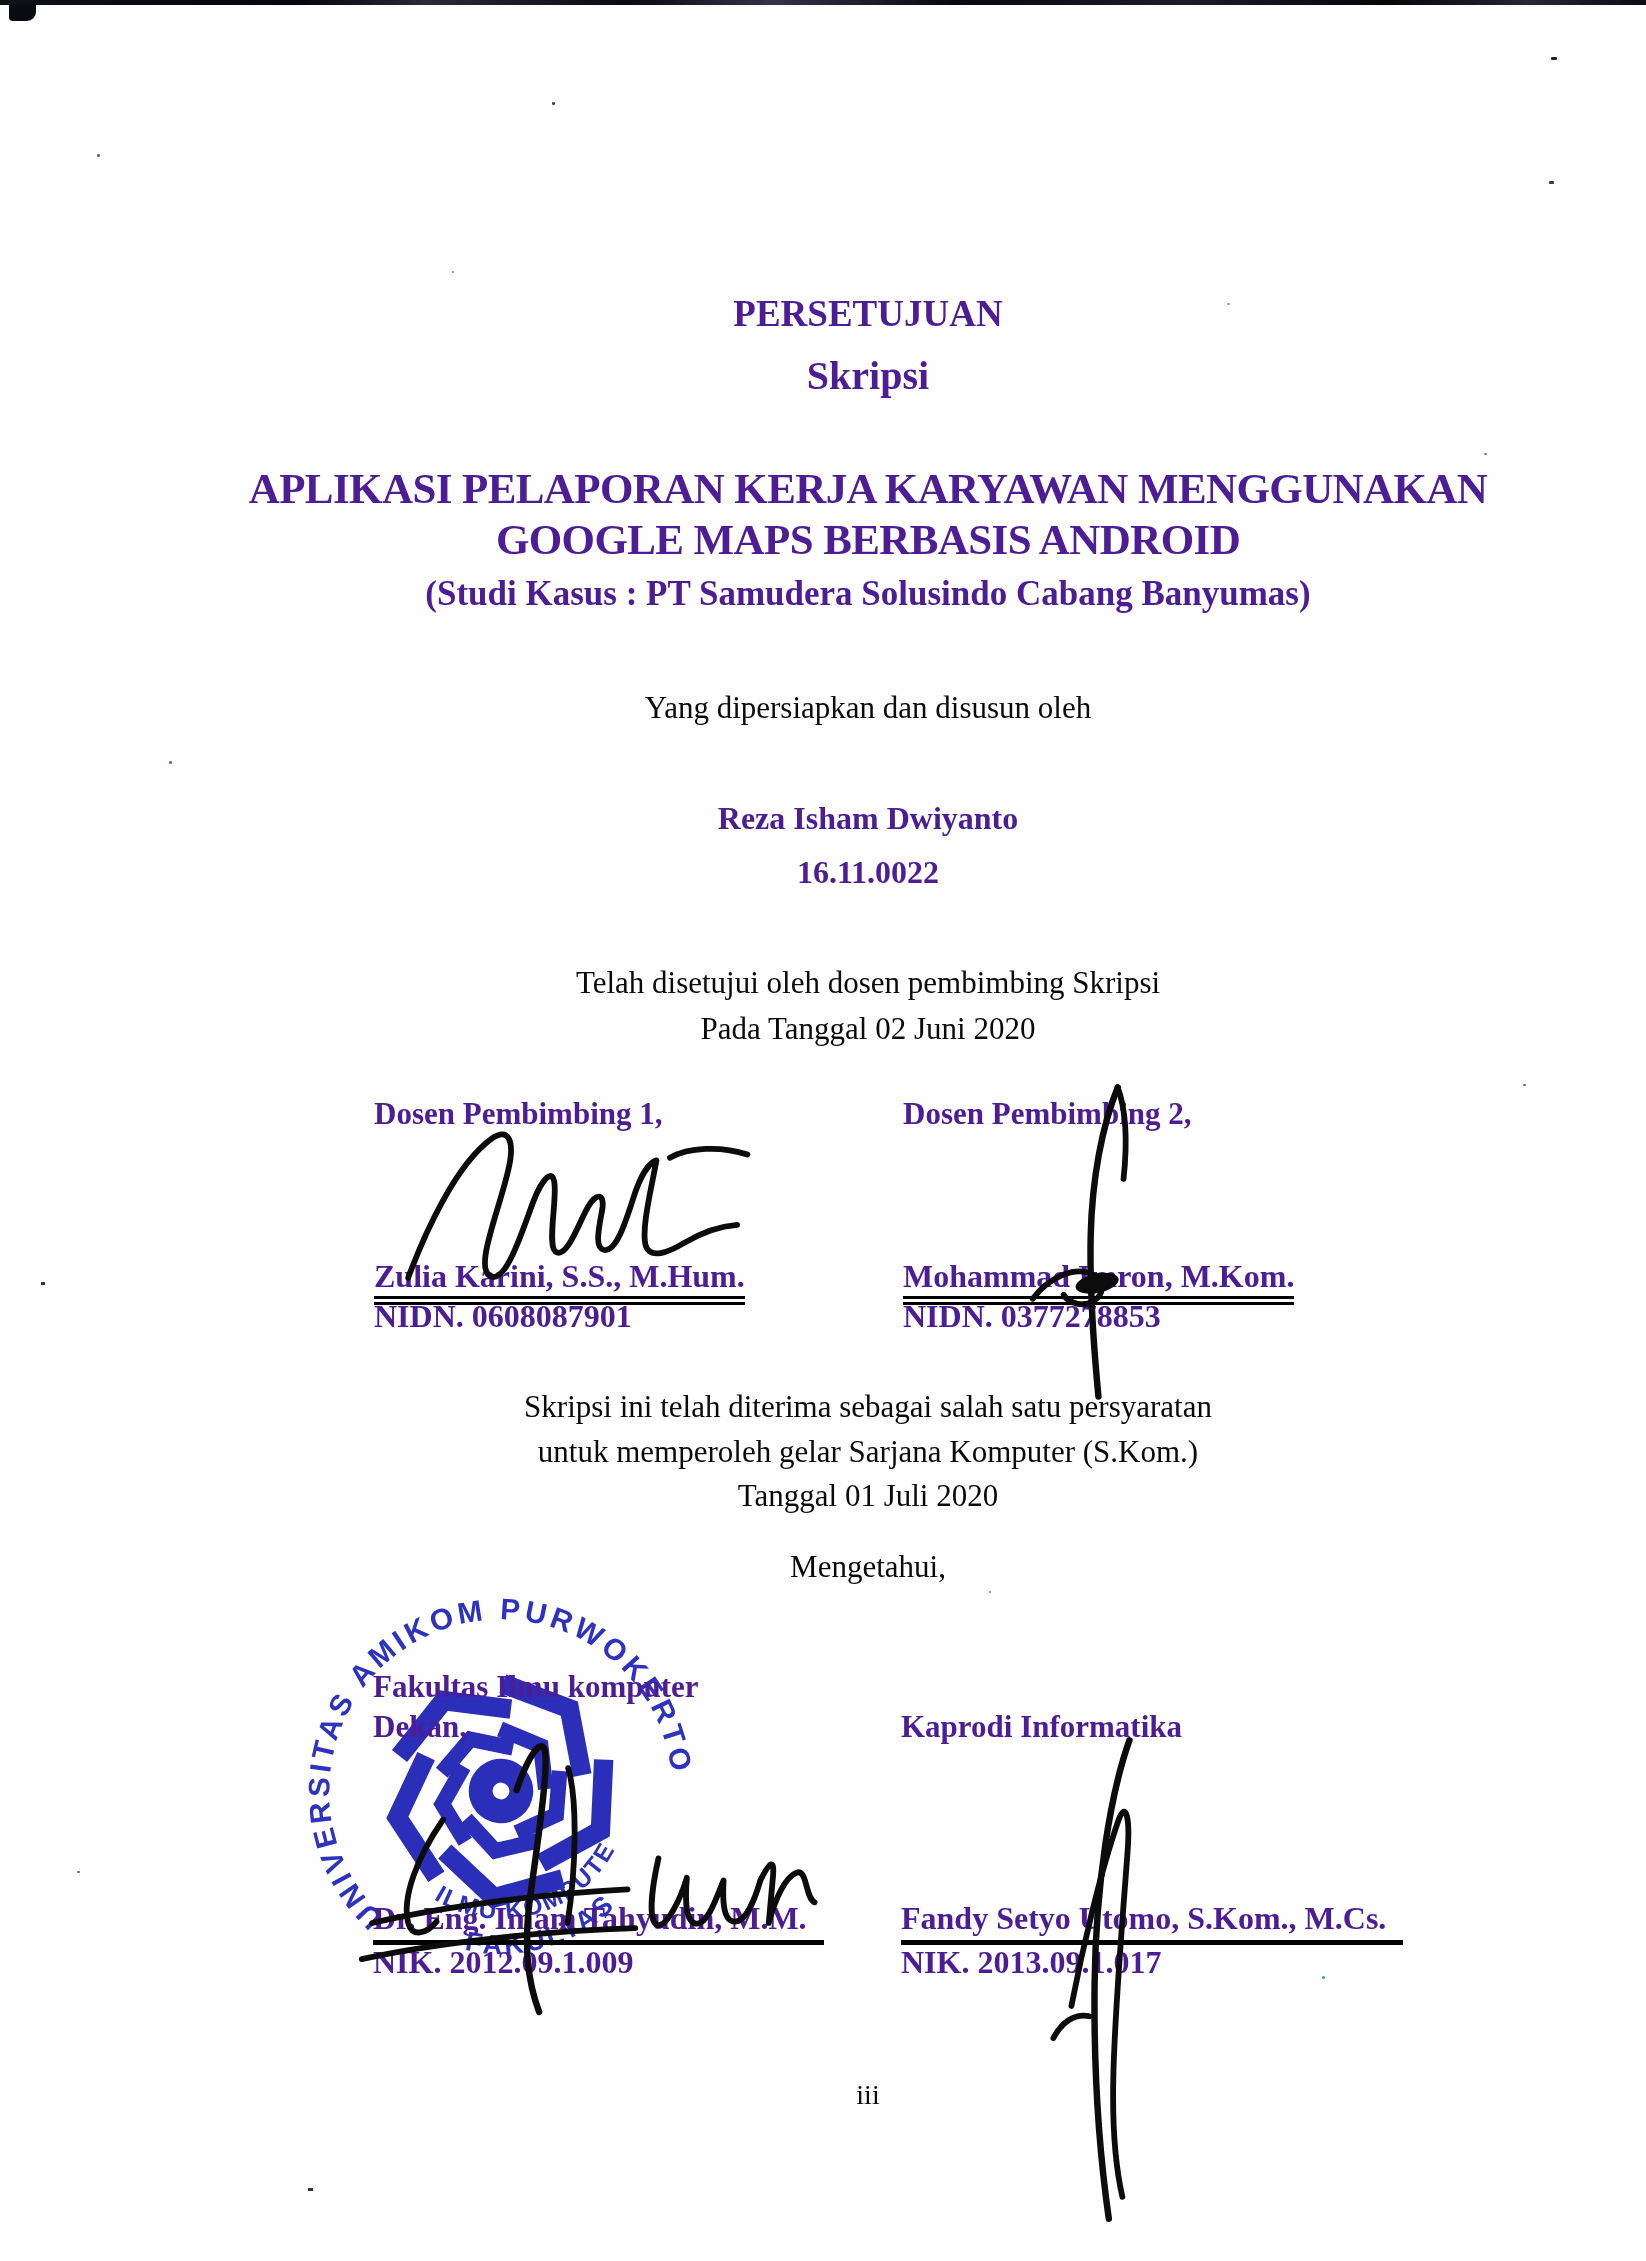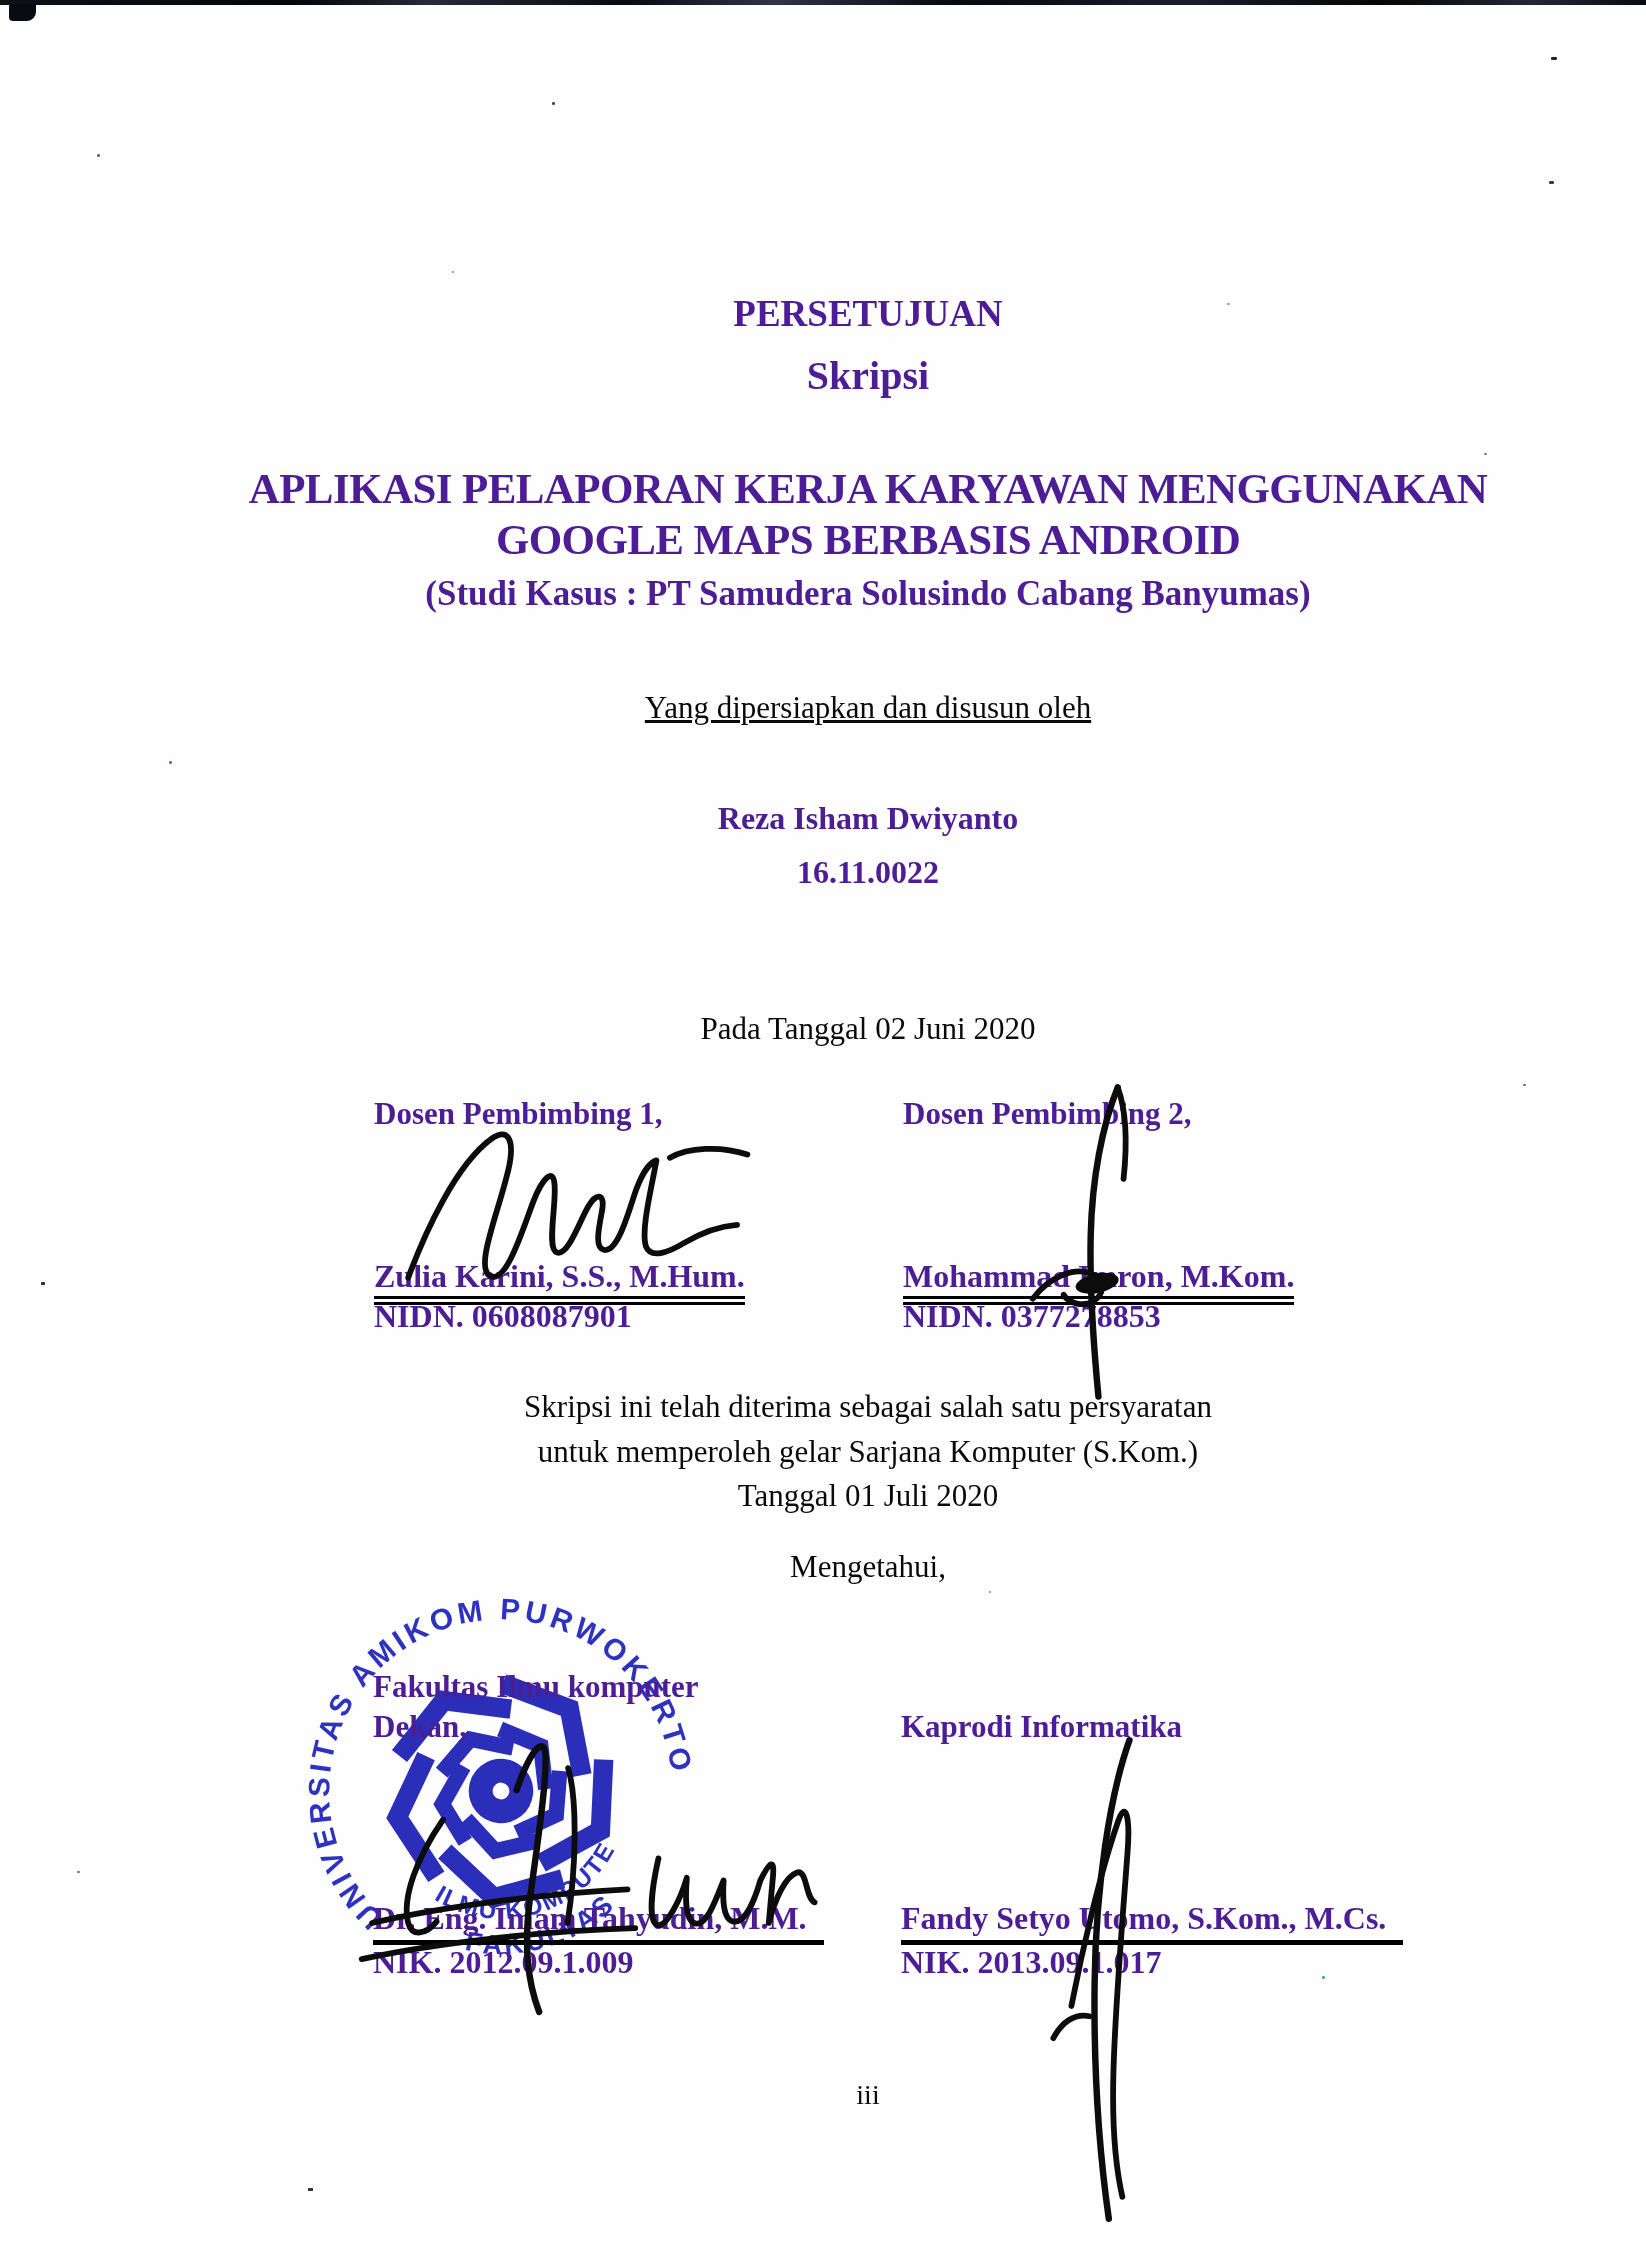--- a/index.html
+++ b/index.html
@@ -80,25 +80,26 @@
     </g>
   </svg>
 
   <div class="line center b f58" style="top:295px;z-index:2;">PERSETUJUAN</div>
   <div class="line center b f52" style="top:356px;z-index:2;">Skripsi</div>
 
   <div class="line center b f66" style="top:467px;z-index:2;">APLIKASI PELAPORAN KERJA KARYAWAN MENGGUNAKAN</div>
   <div class="line center b f66" style="top:518px;z-index:2;">GOOGLE MAPS BERBASIS ANDROID</div>
   <div class="line center b f54" style="top:576px;z-index:2;">(Studi Kasus : PT Samudera Solusindo Cabang Banyumas)</div>
 
-  <div class="line center f48" style="top:692px;z-index:2;text-decoration:underline;">Yang dipersiapkan dan disusun oleh</div>
+  <div class="line center f48" style="top:692px;z-index:2;">Yang dipersiapkan dan disusun oleh</div>
 
   <div class="line center b f50" style="top:802px;z-index:2;">Reza Isham Dwiyanto</div>
   <div class="line center b f50" style="top:856px;z-index:2;">16.11.0022</div>
 
+  <div class="line center f48" style="top:967px;z-index:2;">Telah disetujui oleh dosen pembimbing Skripsi</div>
   <div class="line center f48" style="top:1013px;z-index:2;">Pada Tanggal 02 Juni 2020</div>
 
   <div class="line b f48" style="left:374px;top:1098px;z-index:2;">Dosen Pembimbing 1,</div>
   <div class="line b f50" style="left:374px;top:1260px;z-index:2;"><span class="ul-double">Zulia Karini, S.S., M.Hum.</span></div>
   <div class="line b f50" style="left:374px;top:1300px;z-index:2;">NIDN. 0608087901</div>
 
   <div class="line b f48" style="left:903px;top:1098px;z-index:2;">Dosen Pembimbing 2,</div>
   <div class="line b f50" style="left:903px;top:1260px;z-index:2;"><span class="ul-double">Mohammad Imron, M.Kom.</span></div>
   <div class="line b f50" style="left:903px;top:1300px;z-index:2;">NIDN. 0377278853</div>
 

